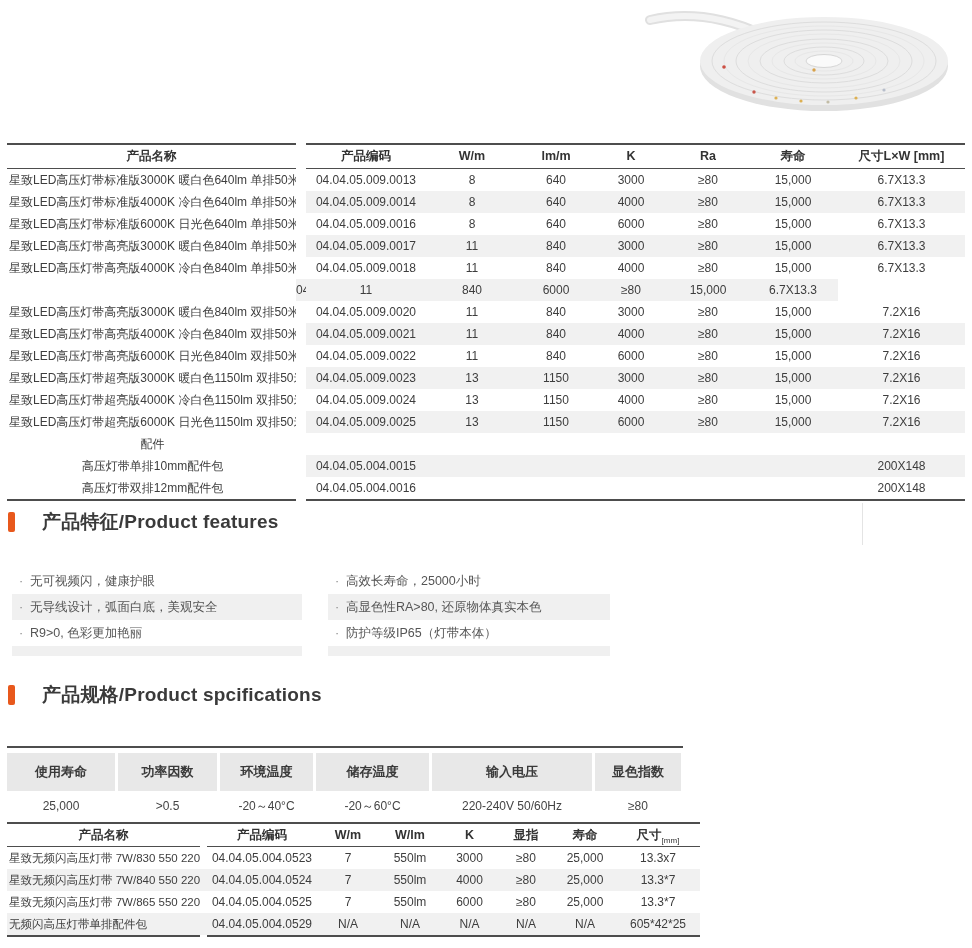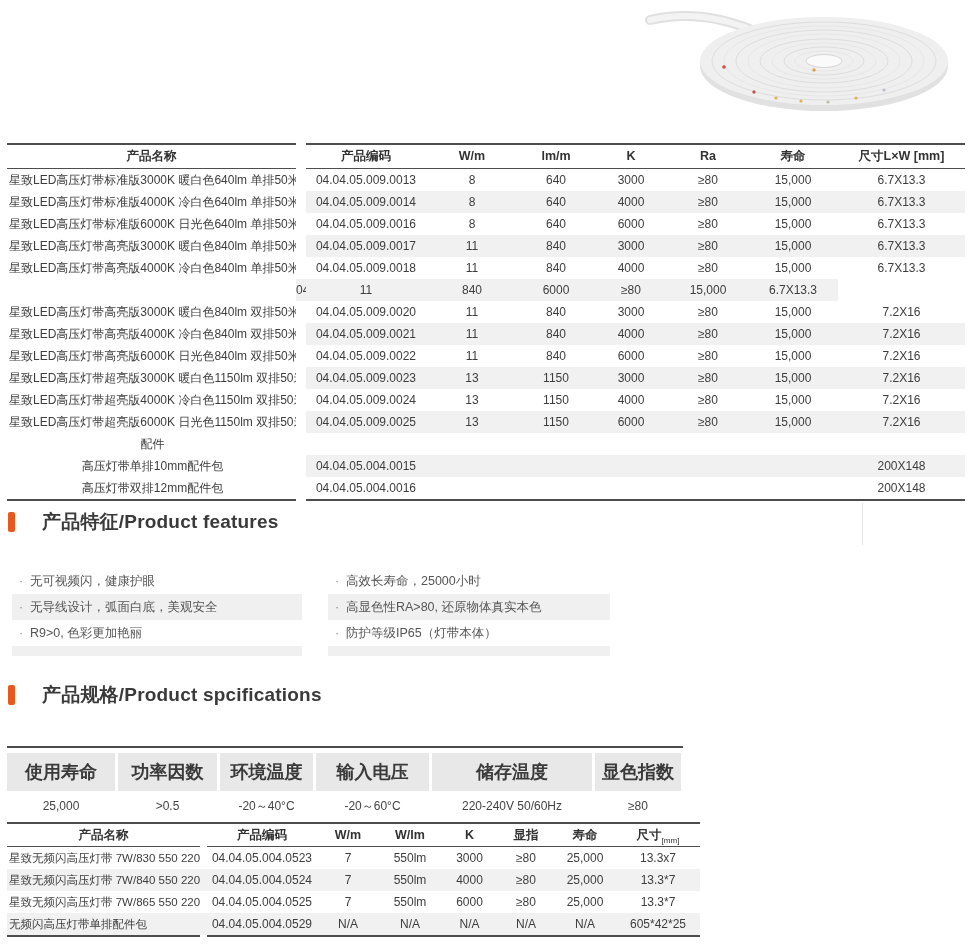--- a/index.html
+++ b/index.html
@@ -52,21 +52,21 @@
 
   
   .spec1 { left:7px; top:746px; width:676px;
     border-top:2px solid #4d4d4d; border-bottom:2px solid #4d4d4d; }
   .spec1-head, .spec1-vals {
     display:grid; grid-template-columns:108px 99px 93px 113px 160px 86px; column-gap:3px;
   }
   .spec1-head { margin-top:5px; }
   .spec1-head .hc {
     background:#e8e8e8; height:38px; line-height:38px; text-align:center;
-    font-size:18px; font-weight:700; color:#3a3a3a;
+    font-size:13px; font-weight:700; color:#3a3a3a;
   }
   .spec1-vals .vc { height:31px; line-height:31px; text-align:center; font-size:12px; color:#444; }
 
   
   .t2 { left:7px; top:822px; width:693px; font-size:12px; }
   .t2-row, .t2-head {
     display:grid;
     grid-template-columns:193px 7px 110px 62px 62px 57px 56px 62px 84px;
     align-items:center;
   }
@@ -353,22 +353,22 @@
 <div class="abs sec-title title-specs">
   <div class="bar"></div>
   <div class="txt">产品规格/Product spcifications</div>
 </div>
 
 <div class="abs spec1">
   <div class="spec1-head">
     <div class="hc">使用寿命</div>
     <div class="hc">功率因数</div>
     <div class="hc">环境温度</div>
+    <div class="hc">储存温度</div>
     <div class="hc">输入电压</div>
-    <div class="hc">储存温度</div>
     <div class="hc">显色指数</div>
   </div>
   <div class="spec1-vals">
     <div class="vc">25,000</div>
     <div class="vc">&gt;0.5</div>
     <div class="vc">-20～40°C</div>
     <div class="vc">-20～60°C</div>
     <div class="vc">220-240V 50/60Hz</div>
     <div class="vc">≥80</div>
   </div>

